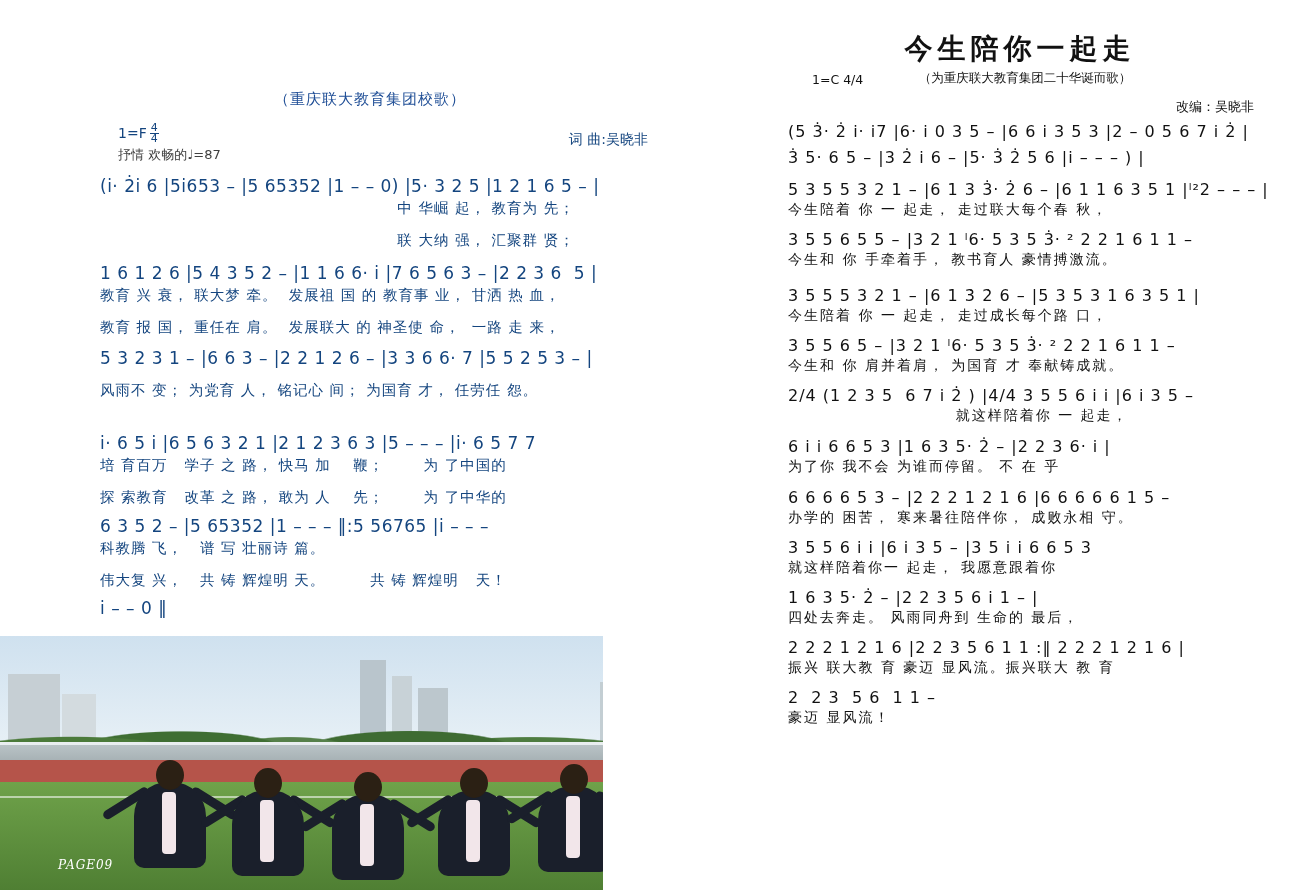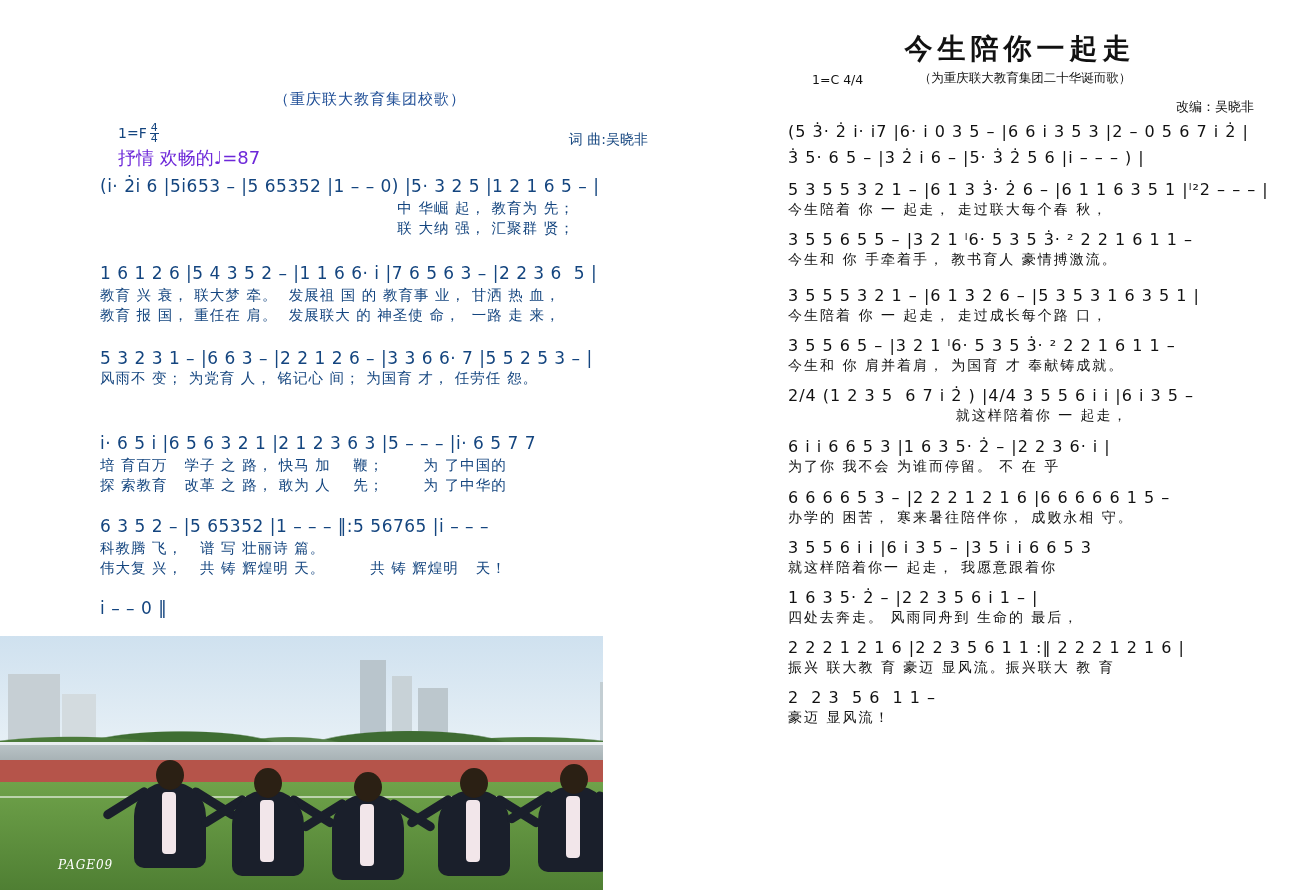--- a/index.html
+++ b/index.html
@@ -66,22 +66,22 @@
     font-size: 11px;
     margin-left: 3px;
   }
   .meta-key .frac .num { display: block; border-bottom: 1px solid #14457f; padding: 0 1px; }
   .meta-key .frac .den { display: block; padding: 0 1px; }
   .meta-tempo {
     position: absolute;
     left: 118px;
     top: 146px;
     font-family: "DejaVu Sans", sans-serif;
-    font-size: 18px;
-    color: #6d28d9;
+    font-size: 13px;
+    color: #404040;
   }
   .meta-author {
     position: absolute;
     right: 92px;
     top: 131px;
     font-family: "DejaVu Sans", sans-serif;
     font-size: 14px;
     color: #14457f;
   }
 
@@ -99,21 +99,21 @@
     color: #14457f;
   }
   .lyric {
     font-family: "DejaVu Sans", sans-serif;
     font-size: 14.5px;
     letter-spacing: 1px;
     white-space: pre;
     color: #14457f;
     margin-top: 3px;
   }
-  .lyric2 { margin-top: 1px; }
+  .lyric2 { margin-top: 13px; }
 
   .photo {
     position: absolute;
     left: 0;
     bottom: 0;
     width: 603px;
     height: 254px;
     overflow: hidden;
   }
   .photo .sky {

